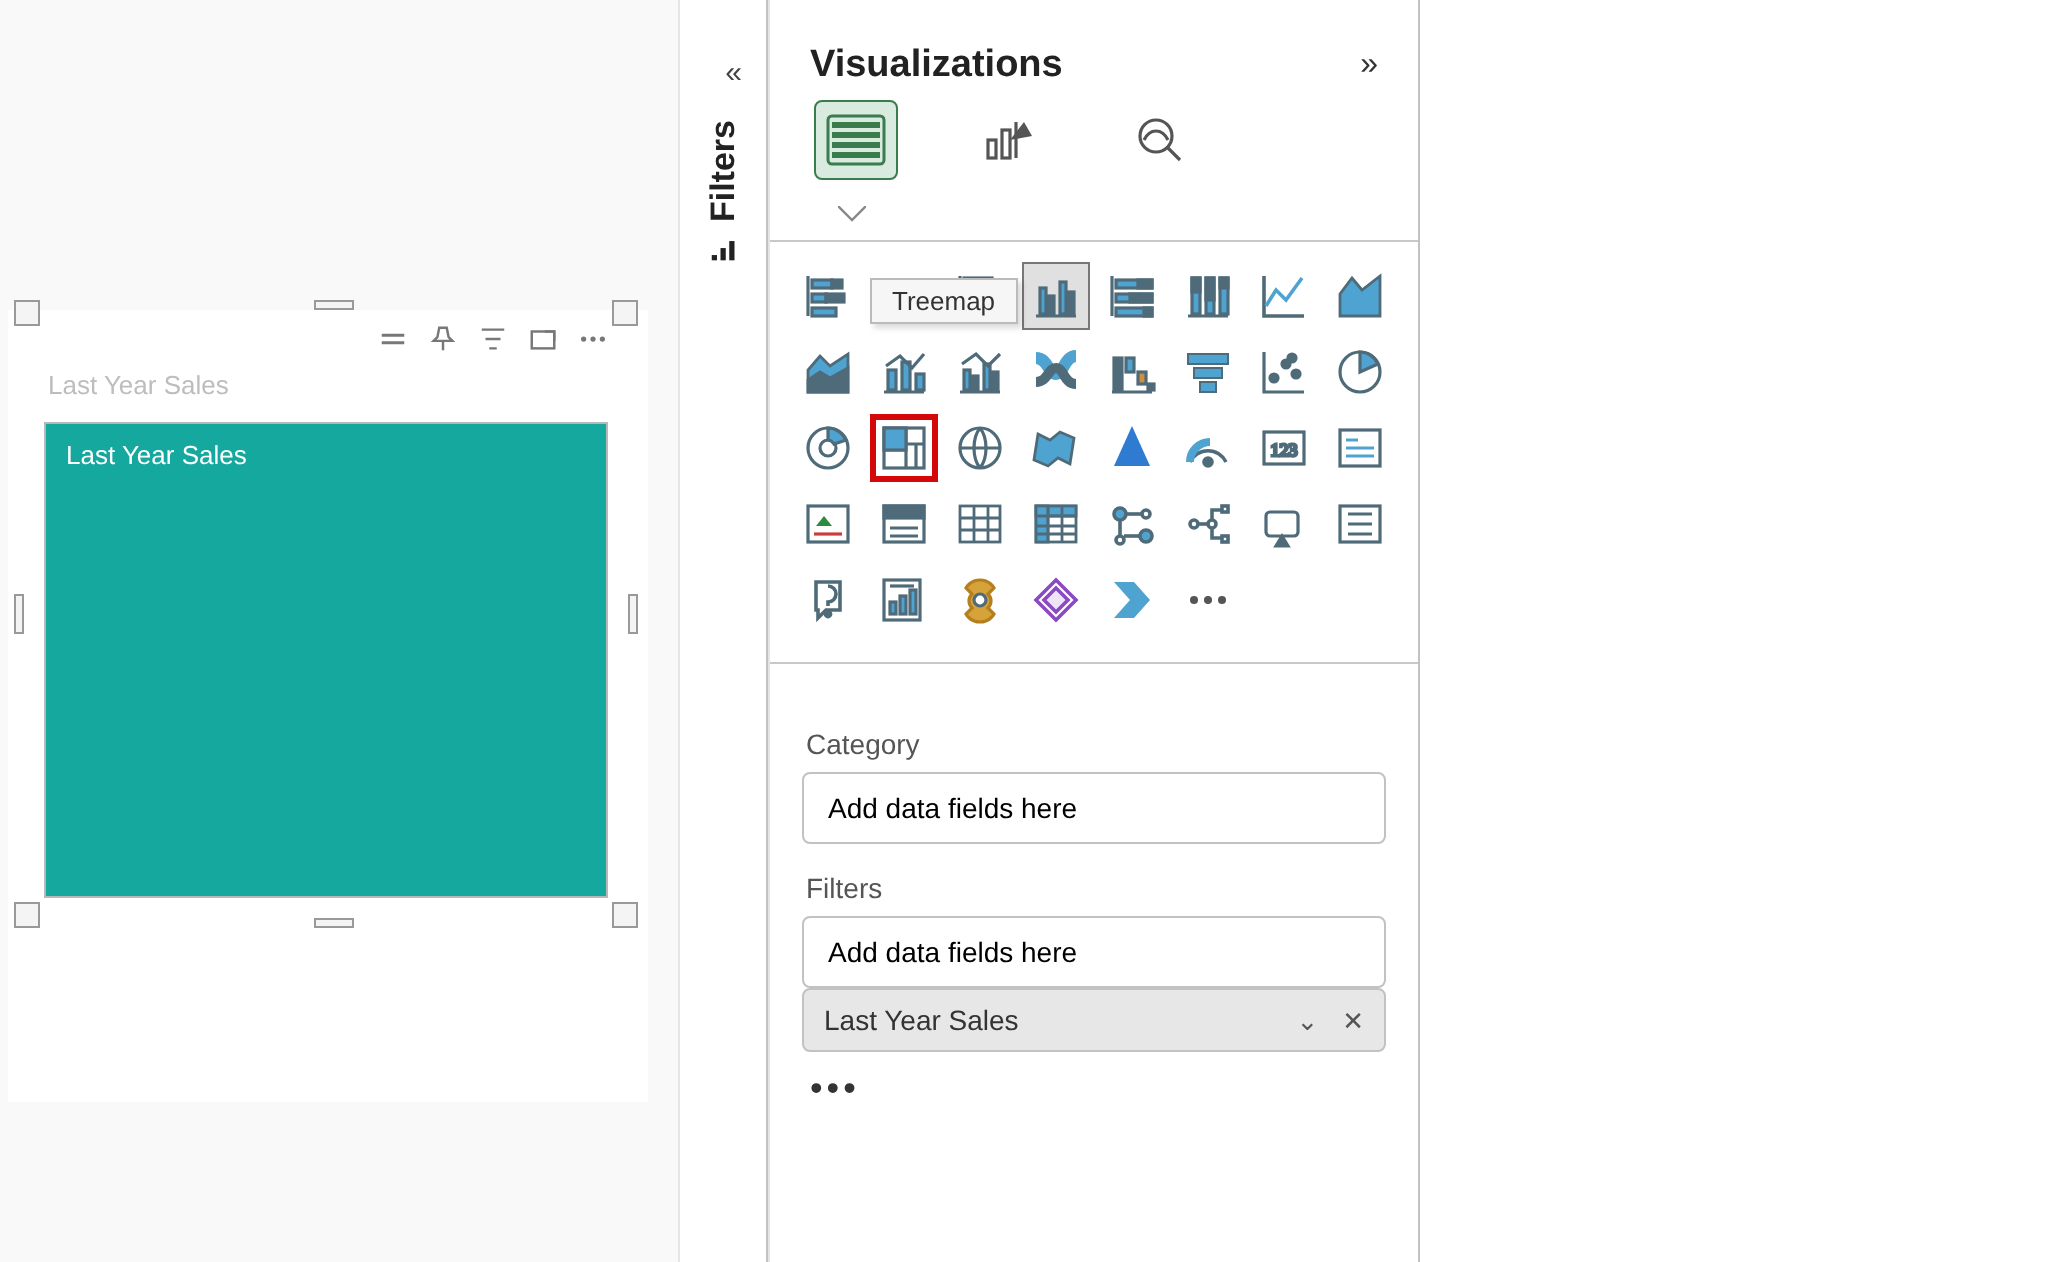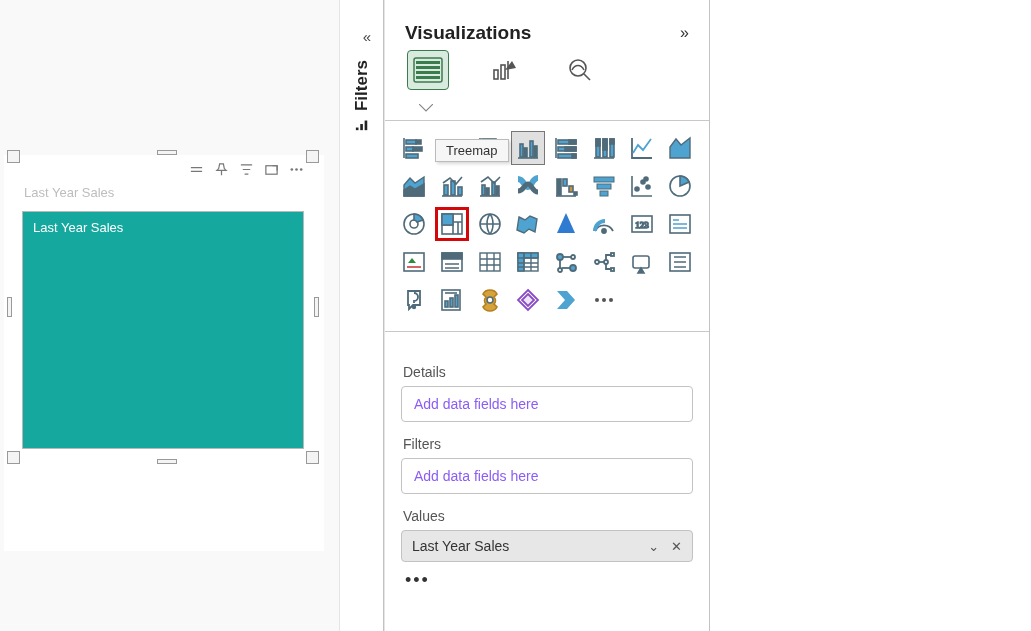--- a/index.html
+++ b/index.html
@@ -105,21 +105,21 @@
     border: 1px solid #bbb; padding: 3px 10px; font-size: 13px;
     white-space: nowrap; z-index: 20;
     transform: translateY(-100%);
     box-shadow: 2px 2px 3px rgba(0,0,0,.15);
   }
 
   .fields { padding: 8px 16px 0; }
   .field-label { font-size: 14px; color: #555; margin: 14px 2px 6px; }
   .field-well {
     border: 1px solid #c2c2c2; border-radius: 4px;
-    padding: 9px 12px; font-size: 14px; color: #8b5cf6; background: #fff;
+    padding: 9px 12px; font-size: 14px; color: #000000; background: #fff;
   }
   .value-chip {
     border: 1px solid #c2c2c2; border-radius: 4px;
     background: #e7e7e7; padding: 7px 10px;
     display: flex; justify-content: space-between; align-items: center; font-size: 14px; color: #333;
   }
   .value-chip .actions { display:flex; gap: 12px; color:#555; font-size: 13px; }
   .more-dots { font-size: 18px; color: #333; letter-spacing: 2px; padding: 8px 4px 0; }
 
   .exp-chevrons { font-size: 16px; color:#333;}
@@ -516,27 +516,26 @@
           <circle cx="6" cy="13" r="2"></circle>
           <circle cx="13" cy="13" r="2"></circle>
           <circle cx="20" cy="13" r="2"></circle>
         </svg>
       </div>
   </div>
 
   <div class="divider" style="margin-top:14px"></div>
 
   <div class="fields">
-    <div class="field-label">Details</div>
+    <div class="field-label">Category</div>
     <div class="field-well">Add data fields here</div>
 
     <div class="field-label">Filters</div>
     <div class="field-well">Add data fields here</div>
 
-    <div class="field-label">Values</div>
     <div class="value-chip">
       <span>Last Year Sales</span>
       <span class="actions">
         <span>⌄</span>
         <span>✕</span>
       </span>
     </div>
 
     <div class="more-dots">•••</div>
   </div>

